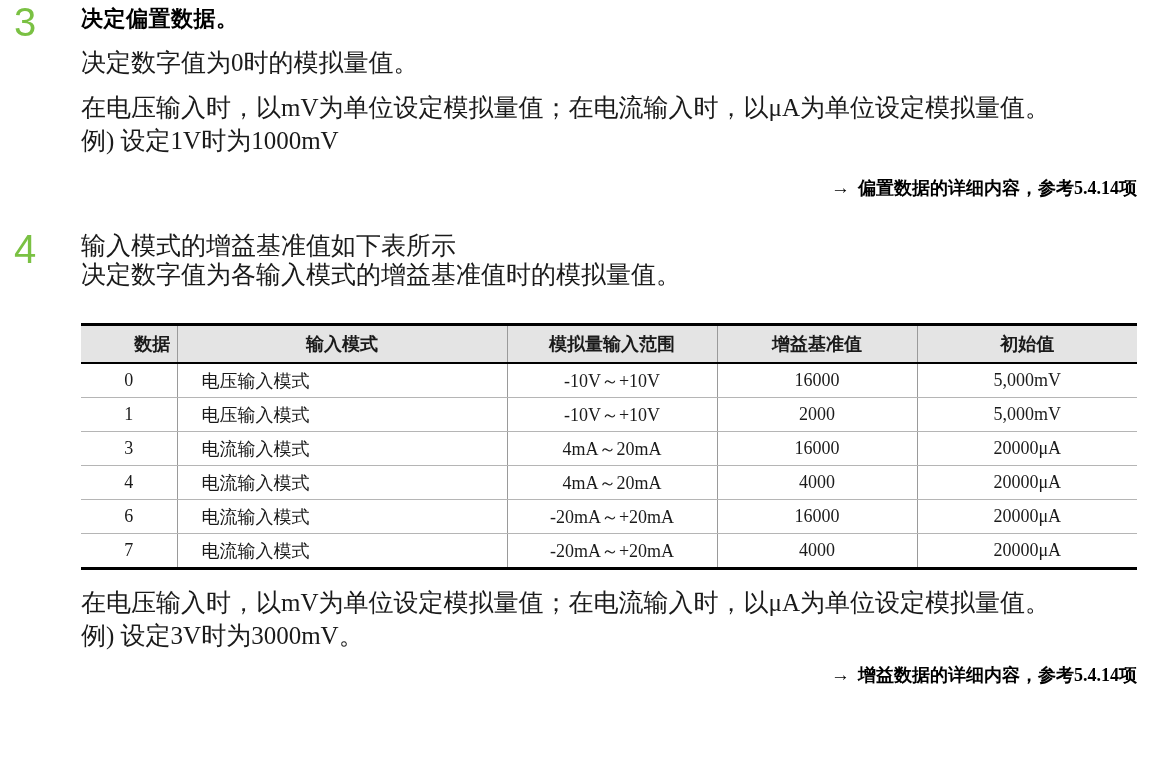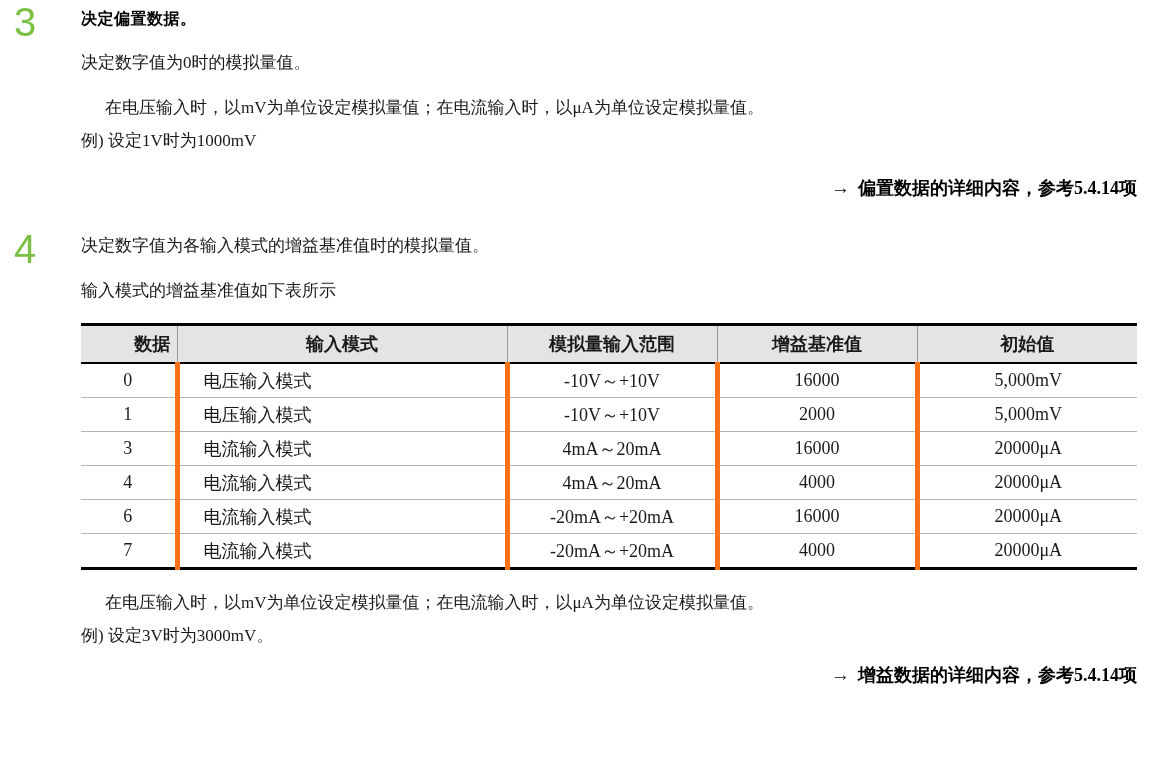--- a/index.html
+++ b/index.html
@@ -36,36 +36,35 @@
     line-height: 44px;
     color: #7ac143;
     font-weight: 400;
   }
   .step-body {
     flex: 1 1 auto;
     padding-left: 26px;
     padding-top: 4px;
   }
   .step-title {
-    font-size: 16px;
+    font-size: 22px;
     line-height: 30px;
     font-weight: bold;
     color: #000;
     margin: 0 0 14px 0;
     letter-spacing: 0.5px;
   }
   .para {
-    font-size: 17px;
+    font-size: 25px;
     line-height: 29px;
     margin: 0 0 16px 0;
     color: #1a1a1a;
   }
   .para.tight {
     margin-bottom: 4px;
-    margin-left: 24px;
   }
   .para.nomargin {
     margin-bottom: 0;
   }
 
   
   .ref-line {
     text-align: right;
     font-size: 18px;
     font-weight: bold;
@@ -101,21 +100,21 @@
     border-left: 1px solid #9a9a9a;
     border-right: 1px solid #9a9a9a;
     border-top: 3px solid #000;
     border-bottom: 2px solid #000;
     font-size: 18px;
   }
   table.data thead th:first-child { border-left: none; padding-left: 48px; }
   table.data thead th:last-child { border-right: none; text-align: center; }
   table.data tbody td {
     height: 31px;
-    border-left: 5px solid #f97316;
+    border-left: 1px solid #f97316;
     border-right: 1px solid #9a9a9a;
     border-bottom: 1px solid #b5b5b5;
     text-align: center;
     font-size: 18px;
     color: #1a1a1a;
   }
   table.data tbody tr:last-child td {
     border-bottom: 3px solid #000;
   }
   table.data tbody td:first-child { border-left: none; }
@@ -156,22 +155,22 @@
     </div>
   </div>
 
   <div class="ref-line" style="margin-top:20px;margin-left:28px;">
     <span class="ref-arrow">→</span><span>偏置数据的详细内容，参考5.4.14项</span>
   </div>
 
   <div class="step sect4">
     <div class="step-num">4</div>
     <div class="step-body">
+      <p class="para nomargin">输入模式的增益基准值如下表所示</p>
       <p class="para">决定数字值为各输入模式的增益基准值时的模拟量值。</p>
-      <p class="para nomargin">输入模式的增益基准值如下表所示</p>
     </div>
   </div>
 
   <div class="tbl-wrap">
     <table class="data">
       <colgroup>
         <col class="col-0">
           <col class="col-1">
           <col class="col-2">
           <col class="col-3">

